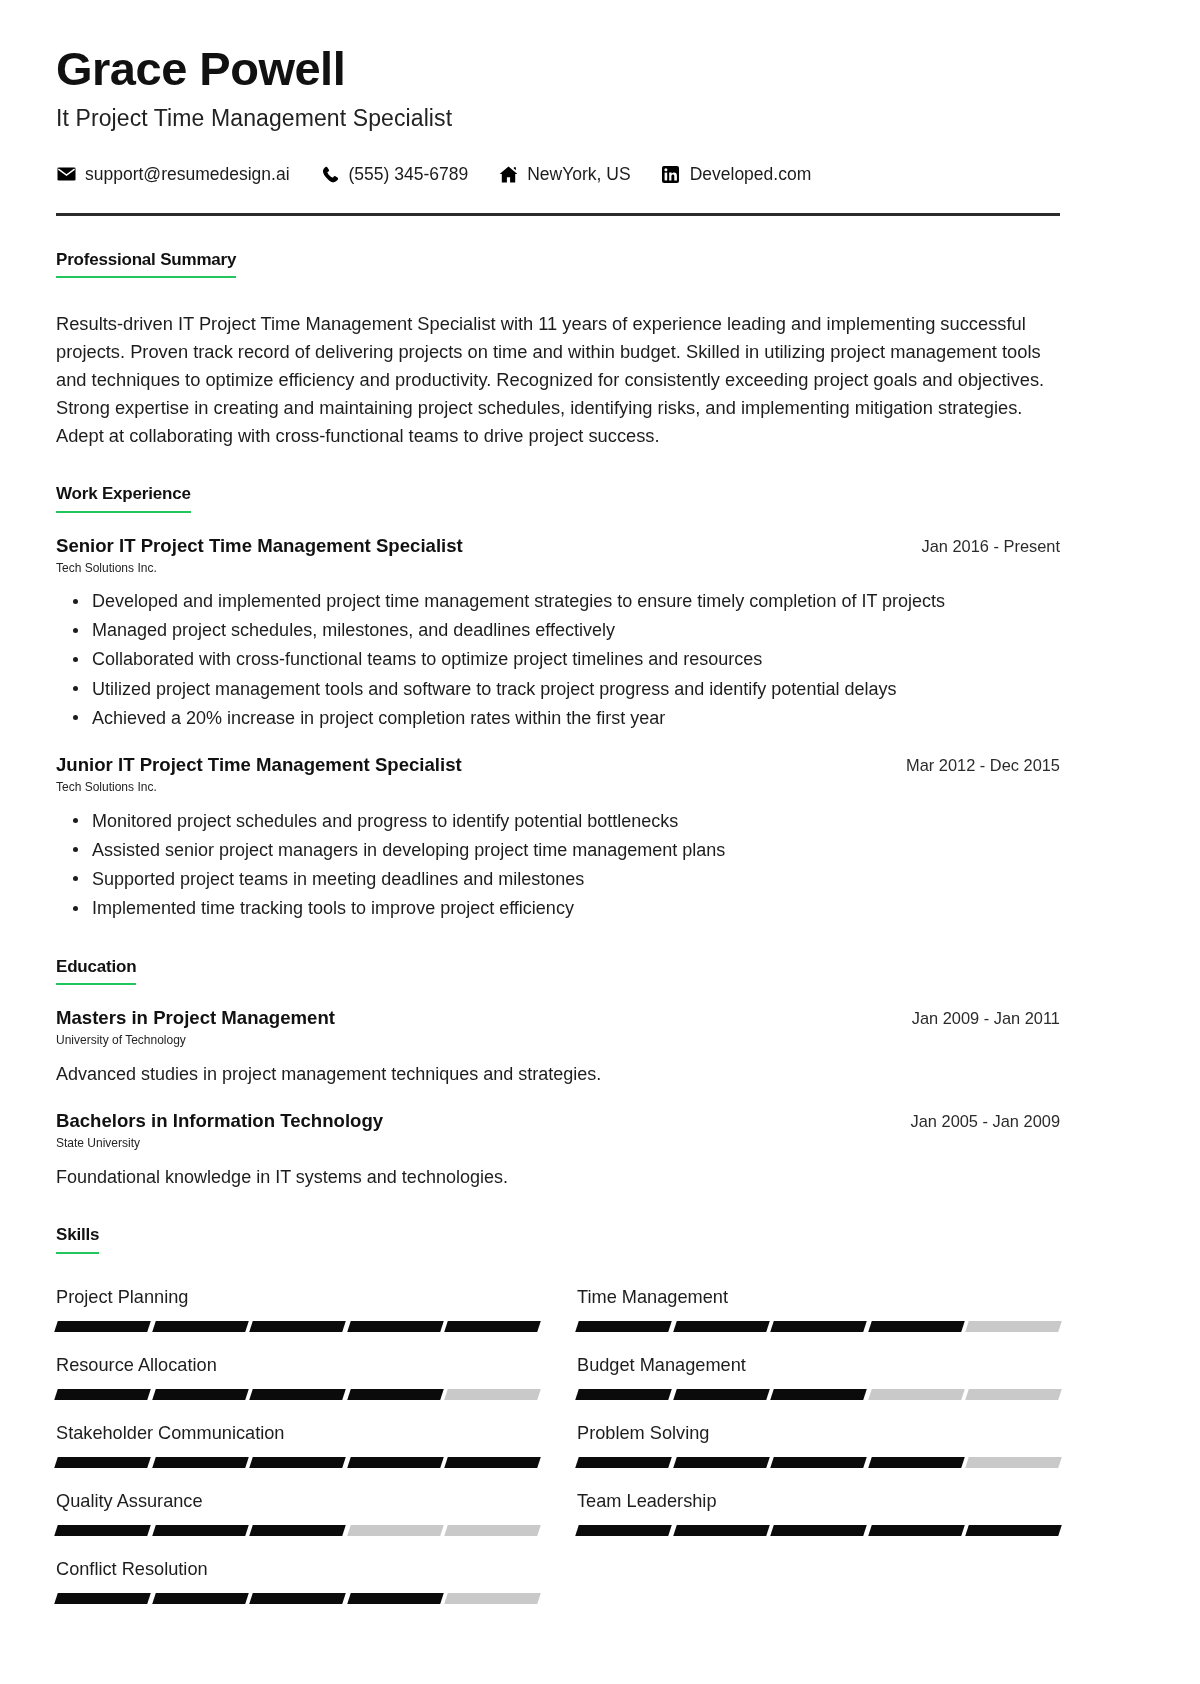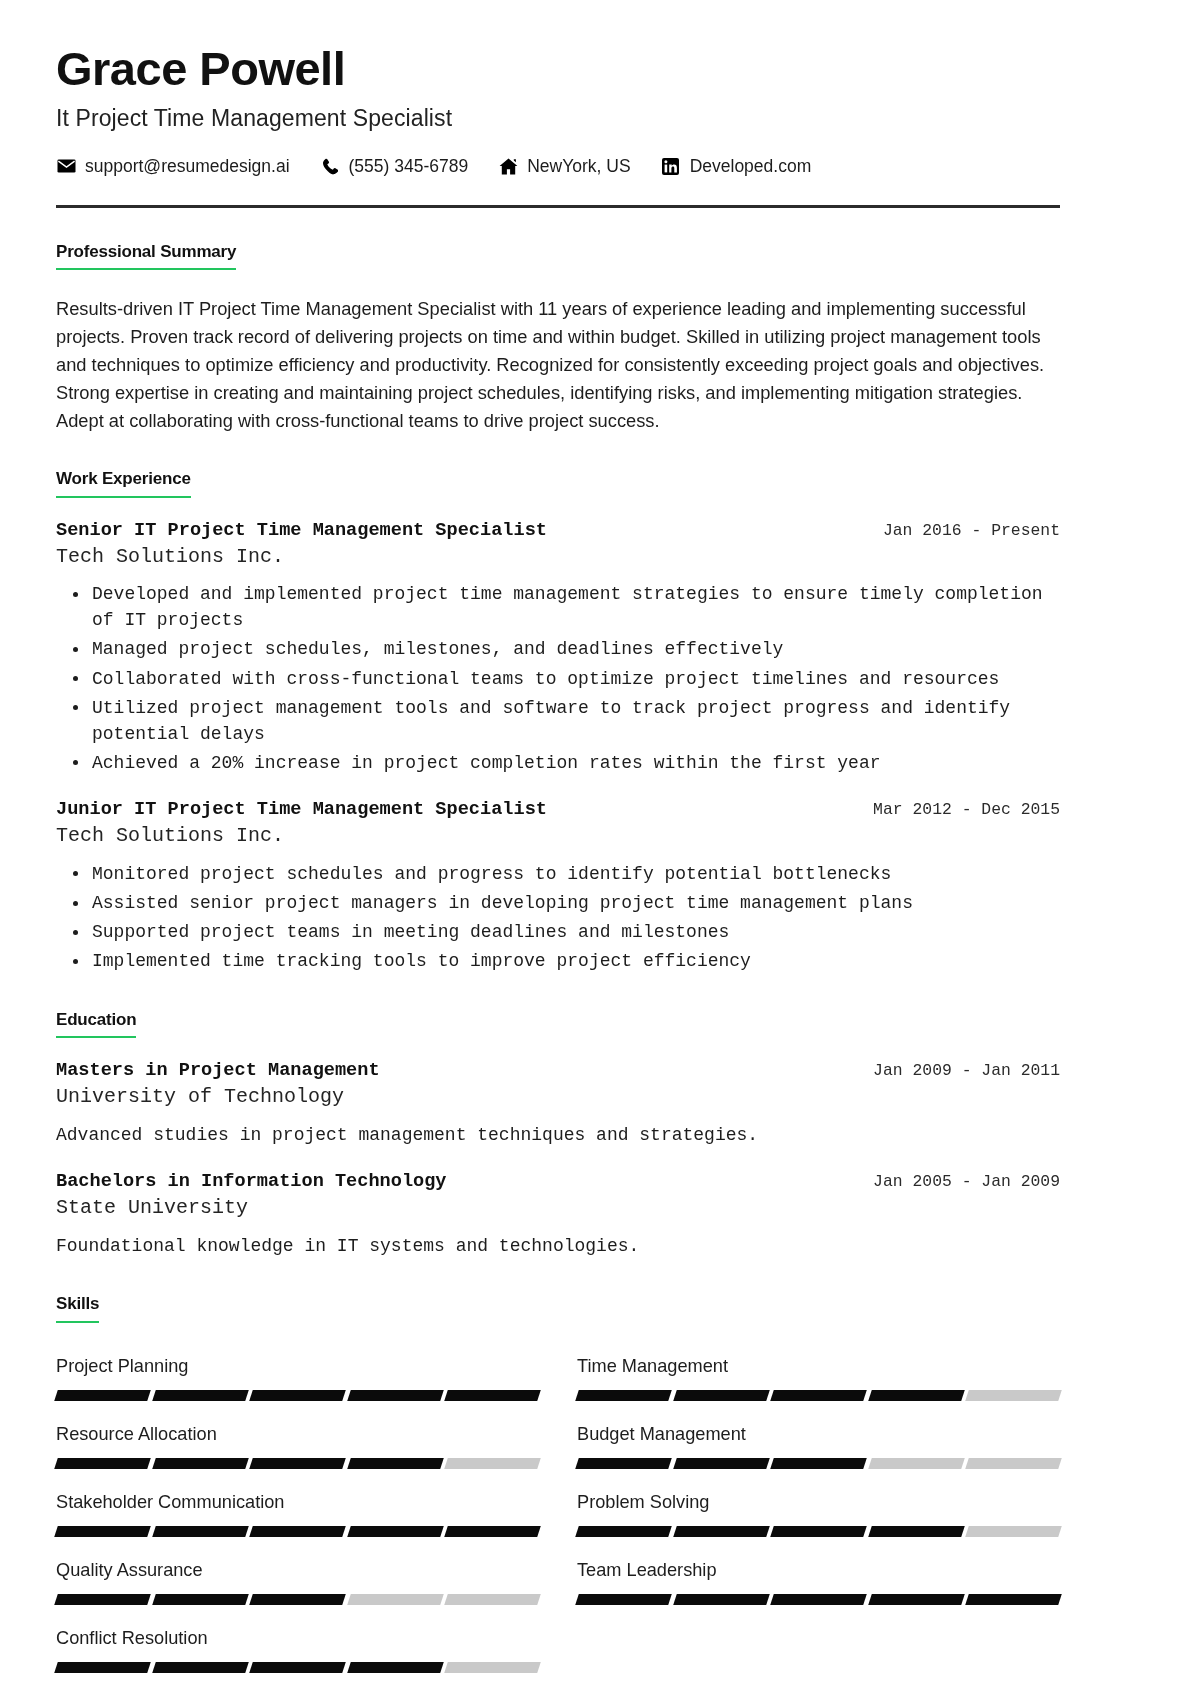--- a/index.html
+++ b/index.html
@@ -29,21 +29,21 @@
     color: #111;
   }
   .headline {
     font-size: 23px;
     font-weight: 400;
     color: #222;
     margin-top: 10px;
     letter-spacing: 0.1px;
   }
   .contact-row {
-    margin-top: 24px;
+    margin-top: 32px;
     display: flex;
     align-items: flex-end;
     flex-wrap: wrap;
     gap: 0;
     font-size: 17.5px;
     color: #1c1c1c;
   }
   .contact-item {
     display: inline-flex;
     align-items: center;
@@ -75,49 +75,49 @@
     font-weight: 700;
     color: #111;
     letter-spacing: -0.2px;
     padding-bottom: 7px;
     border-bottom: 2px solid #22c55e;
     line-height: 1.15;
   }
 
   
   .summary-text {
-    margin-top: 25px;
+    margin-top: 32px;
     font-size: 18.3px;
     line-height: 1.53;
     color: #1d1d1d;
     max-width: 1000px;
     text-align: left;
   }
 
   
-  .entry { margin-top: 22px; font-family: Liberation Mono, monospace; }
+  .entry { margin-top: 22px; }
   .entry-head {
     display: flex;
     align-items: baseline;
     justify-content: space-between;
     gap: 20px;
   }
   .entry-title {
     font-size: 18.6px;
     font-weight: 700;
     color: #111;
   }
   .entry-date {
     font-size: 16.4px;
     color: #2b2b2b;
     white-space: nowrap;
     flex: none;
   }
   .entry-org {
-    font-size: 20px;
+    font-size: 12px;
     color: #242424;
     margin-top: 4px;
   }
   .entry-desc {
     font-size: 18px;
     color: #1d1d1d;
     margin-top: 14px;
     line-height: 1.5;
   }
   ul.bullets {

